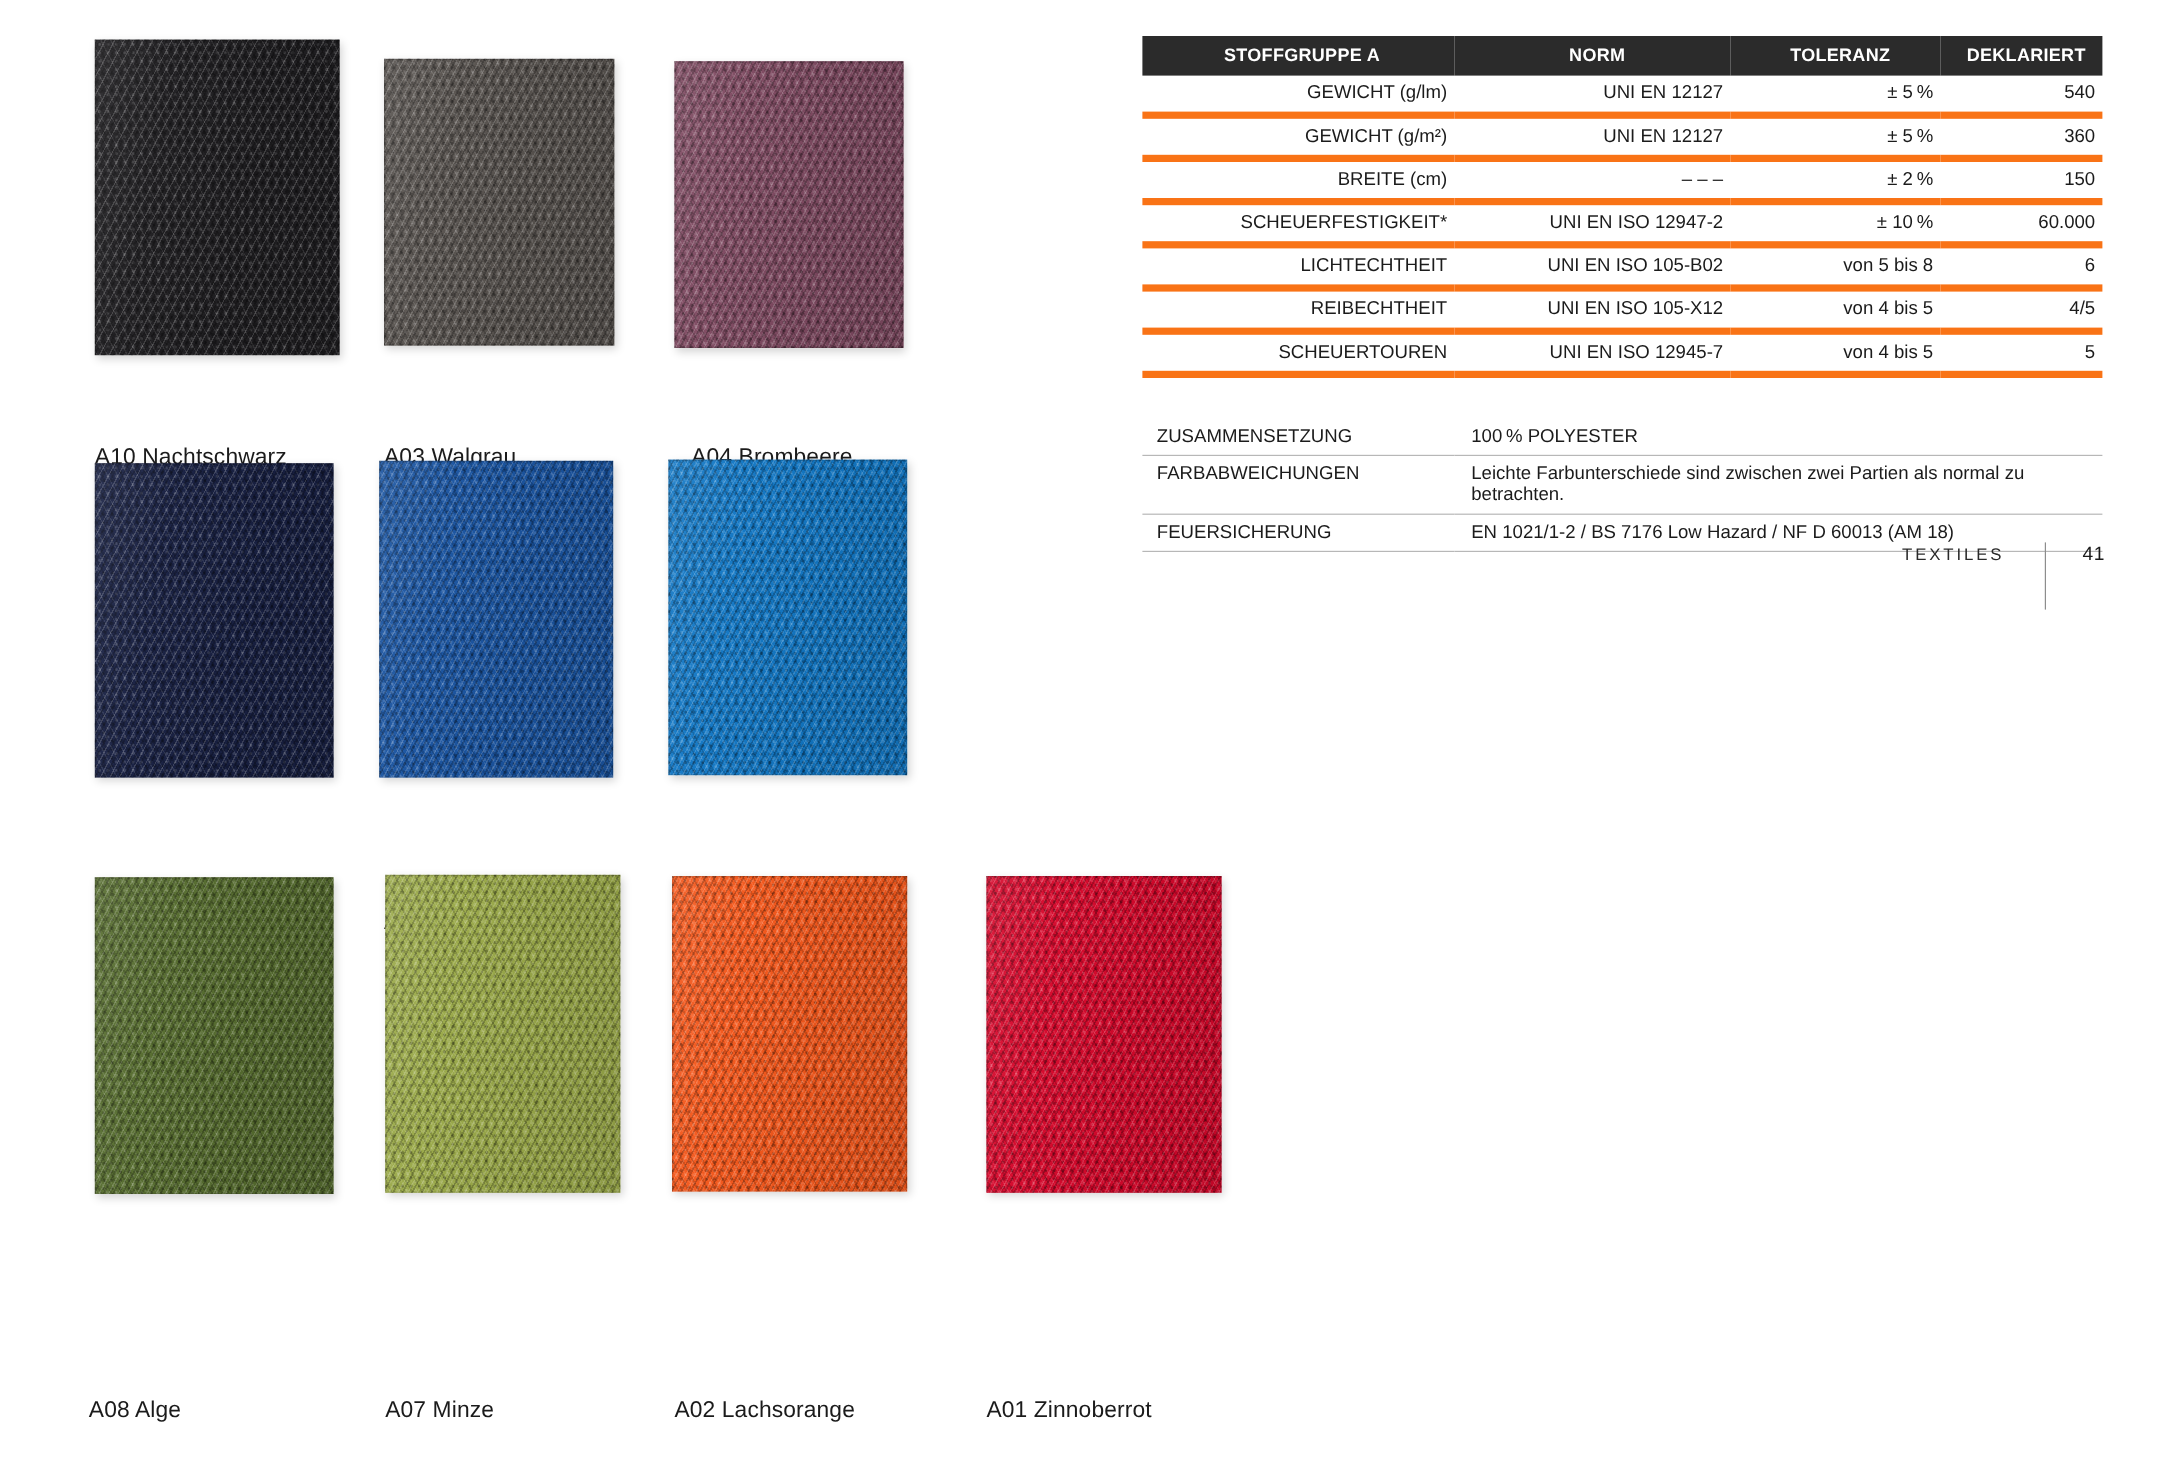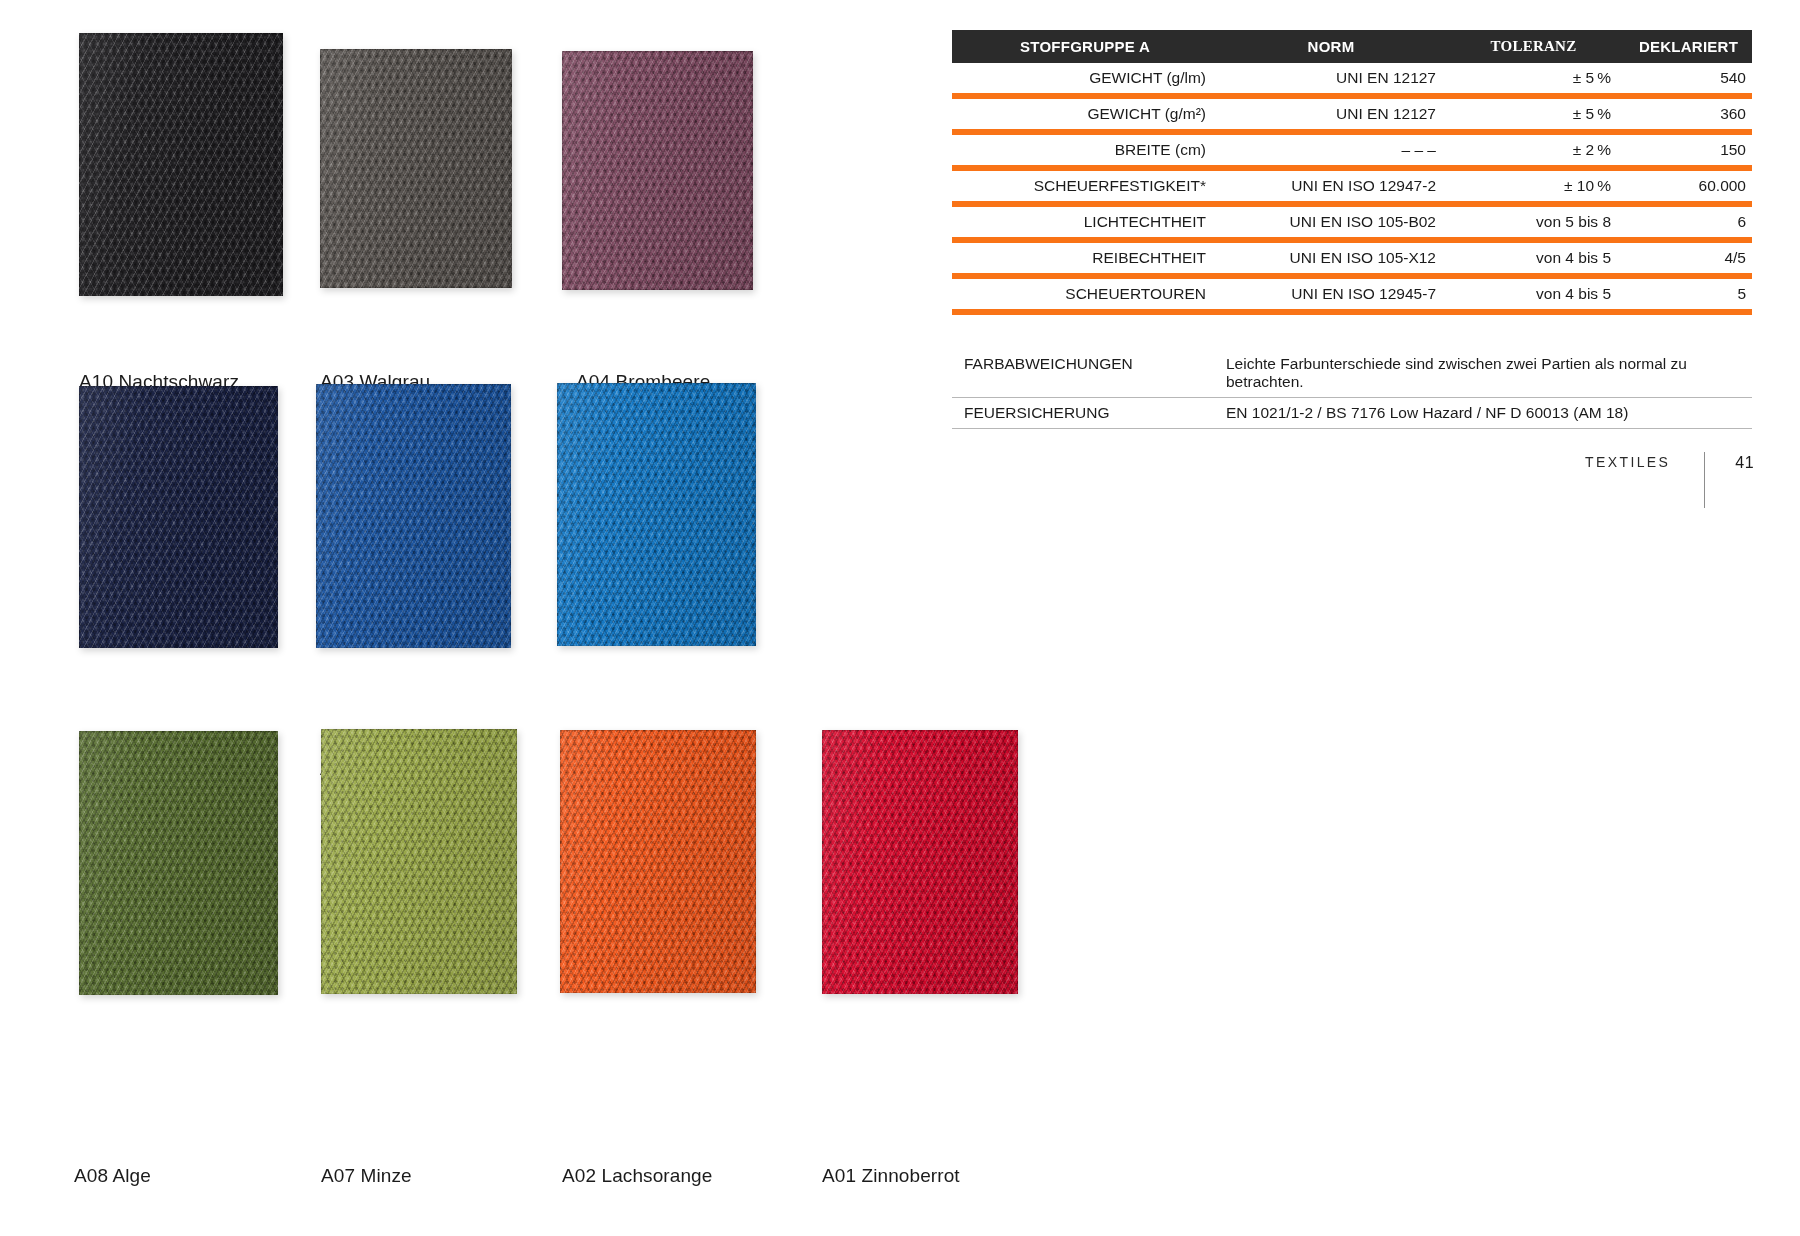--- a/index.html
+++ b/index.html
@@ -115,21 +115,21 @@
     background: #2b2b2b;
     color: #ffffff;
     text-align: center;
     font-weight: 700;
     font-size: 15px;
     letter-spacing: 0.25px;
     padding: 8px 6px 8px 12px;
     white-space: nowrap;
   }
   table.spec th.c-norm   { padding-left: 14px; }
-  table.spec th.c-tol    { padding-left: 14px; font-family: Liberation Serif, serif; }
+  table.spec th.c-tol    { padding-left: 14px; }
   table.spec th.c-dec    { padding-left: 14px; }
   table.spec td {
     padding: 6px 6px 6px 12px;
     border-bottom: 6px solid #f97316;
     vertical-align: baseline;
     white-space: nowrap;
     text-align: right;
   }
   table.spec tr.first-row td { border-top: none; }
   table.spec td.c-prop { width: 260px; }
@@ -337,20 +337,24 @@
             <td class="c-dec">5</td>
           </tr>
         </tbody>
     </table>
 
     <div class="spec-gap"></div>
 
     <table class="meta">
       <tbody>
           <tr>
+            <td class="m-key">ZUSAMMENSETZUNG</td>
+            <td class="m-val" colspan="3">100 % POLYESTER</td>
+          </tr>
+          <tr>
             <td class="m-key">FARBABWEICHUNGEN</td>
             <td class="m-val" colspan="3">Leichte Farbunterschiede sind zwischen zwei Partien als normal zu betrachten.</td>
           </tr>
           <tr>
             <td class="m-key">FEUERSICHERUNG</td>
             <td class="m-val" colspan="3">EN 1021/1-2 / BS 7176 Low Hazard / NF D 60013 (AM 18)</td>
           </tr>
         </tbody>
     </table>
 

